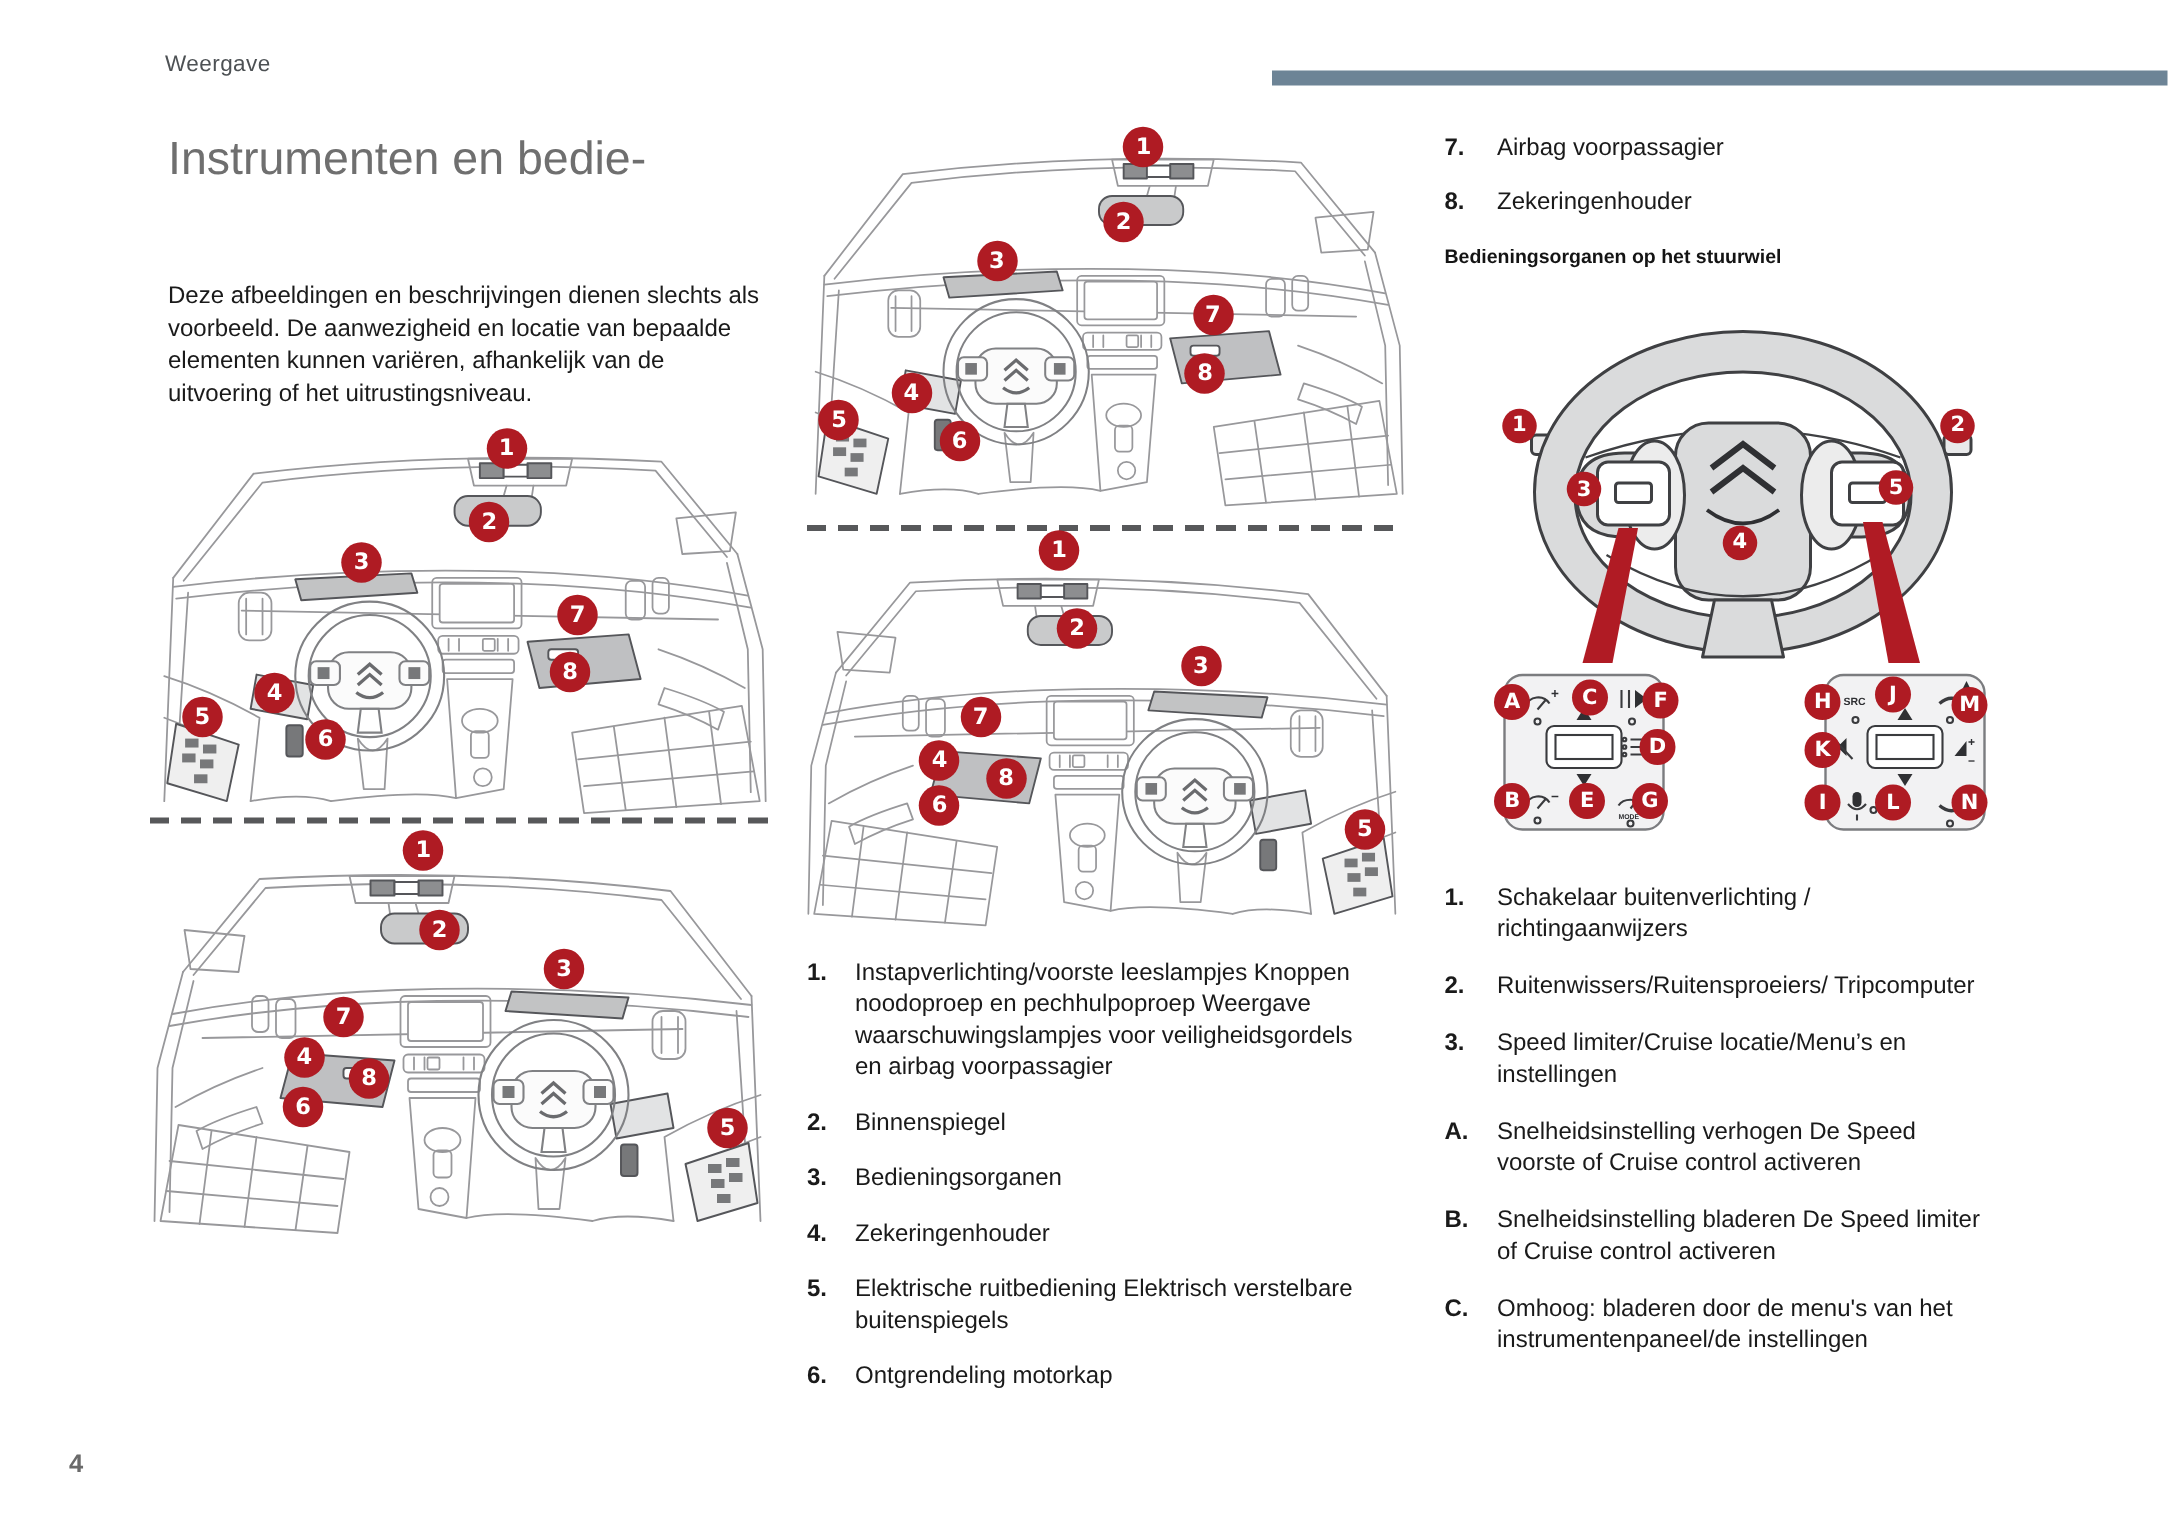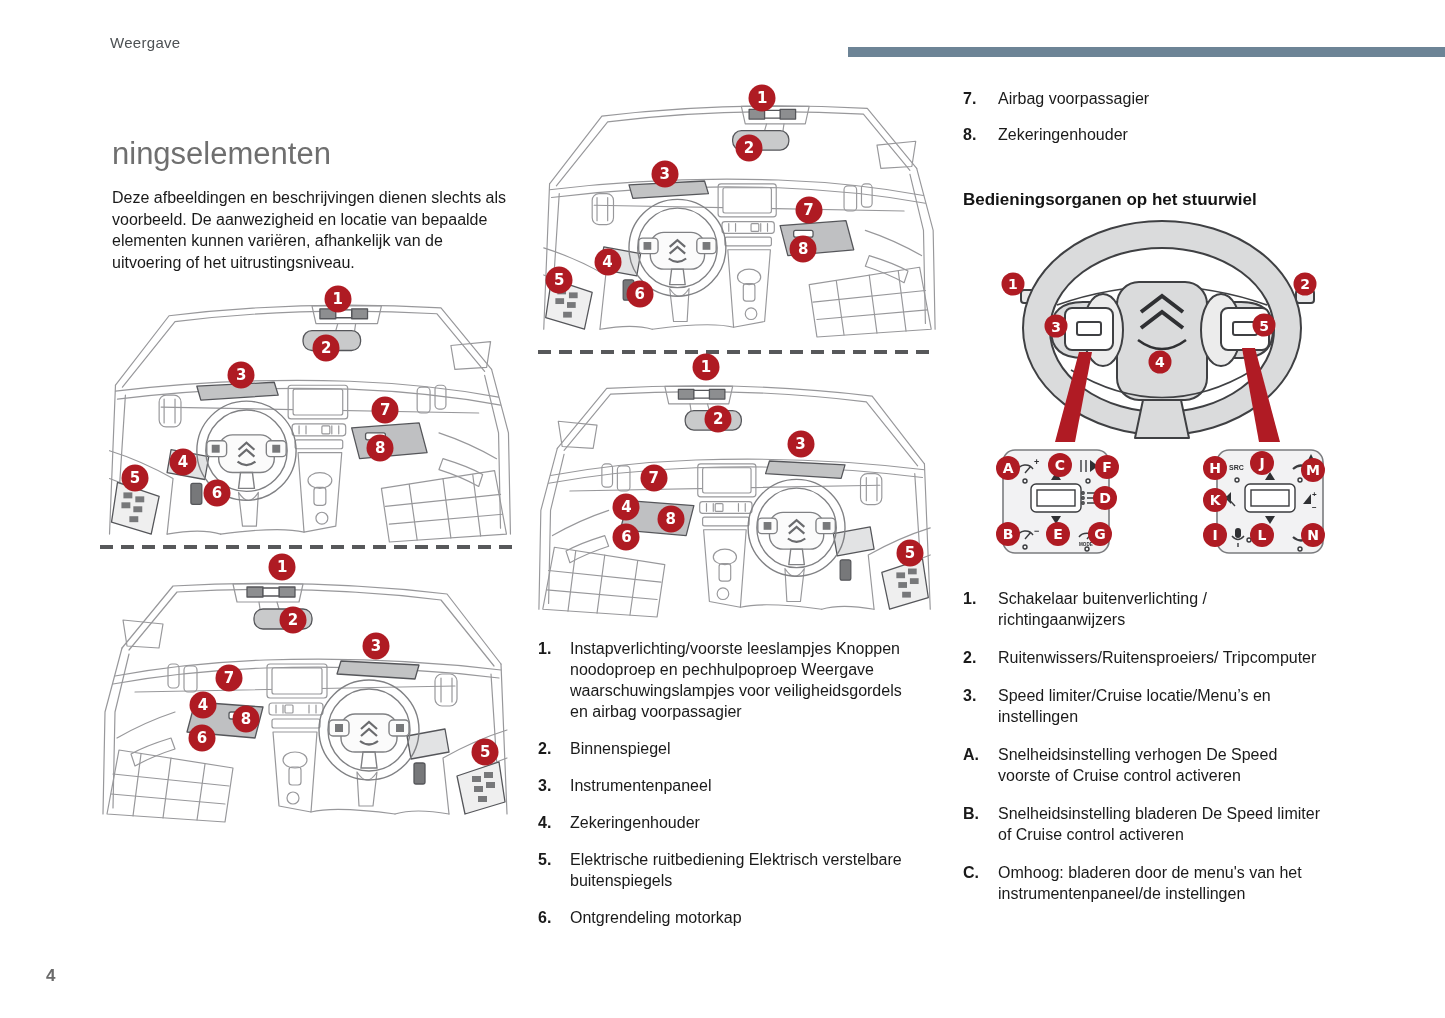--- a/index.html
+++ b/index.html
@@ -36,21 +36,21 @@
   .legend li{display:flex;margin-bottom:16px;}
   .legend .num{flex:0 0 32px;font-weight:bold;}
   .legend .txt{flex:1;}
   .legend-mid{left:538px;top:638px;width:382px;}
   .legend-right-top{left:963px;top:88px;width:365px;}
   .legend-right-top li{margin-bottom:15px;}
   .legend-right-top .num{flex-basis:35px;}
   .legend-right-bottom{left:963px;top:588px;width:365px;}
   .legend-right-bottom li{margin-bottom:17px;}
   .legend-right-bottom .num{flex-basis:35px;}
-  .wheel-heading{left:963px;top:176px;font-size:17px;font-weight:bold;color:#141414;}
+  .wheel-heading{left:963px;top:152px;font-size:13px;font-weight:bold;color:#141414;}
   .wheel-figure{left:995px;top:210px;width:345px;height:355px;}
 </style>
 </head>
 <body>
 
 <svg width="0" height="0" style="position:absolute" aria-hidden="true">
   <defs>
     <g id="dashArtG">
       <g stroke="#98989b" fill="none" stroke-width="1.2" stroke-linecap="round" stroke-linejoin="round">
         <path d="M14,102 L68,32 Q200,16 342,24 L393,86"></path>
@@ -125,22 +125,21 @@
         <path d="M137,179 Q146,186 155,179"></path>
       </g>
     </g>
   </defs>
 </svg>
 
 <div class="abs section-label">Weergave</div>
 <div class="abs top-bar"></div>
 
 <div class="abs page-title">
-  <br>
-  <span>ningselementen</span>
+  <span>Instrumenten en bedie-</span><br>
 </div>
 
 <p class="abs intro">Deze afbeeldingen en beschrijvingen dienen slechts als voorbeeld. De aanwezigheid en locatie van bepaalde elementen kunnen variëren, afhankelijk van de uitvoering of het uitrustingsniveau.</p>
 
 <figure class="diagram d1">
   <svg viewBox="0 0 415 262">
       <use href="#dashArtG"></use>
     </svg>
   <div class="callouts callouts-dash">
       <div class="callout" style="left: 57.3%; top: 5.7%;">1</div>
@@ -210,21 +209,21 @@
   <li>
       <span class="num">1.</span>
       <span class="txt">Instapverlichting/voorste leeslampjes Knoppen noodoproep en pechhulpoproep Weergave waarschuwingslampjes voor veiligheidsgordels en airbag voorpassagier</span>
     </li>
   <li>
       <span class="num">2.</span>
       <span class="txt">Binnenspiegel</span>
     </li>
   <li>
       <span class="num">3.</span>
-      <span class="txt">Instrumentenpaneel</span>
+      <span class="txt">Bedieningsorganen</span>
     </li>
   <li>
       <span class="num">4.</span>
       <span class="txt">Zekeringenhouder</span>
     </li>
   <li>
       <span class="num">5.</span>
       <span class="txt">Elektrische ruitbediening Elektrisch verstelbare buitenspiegels</span>
     </li>
   <li>

